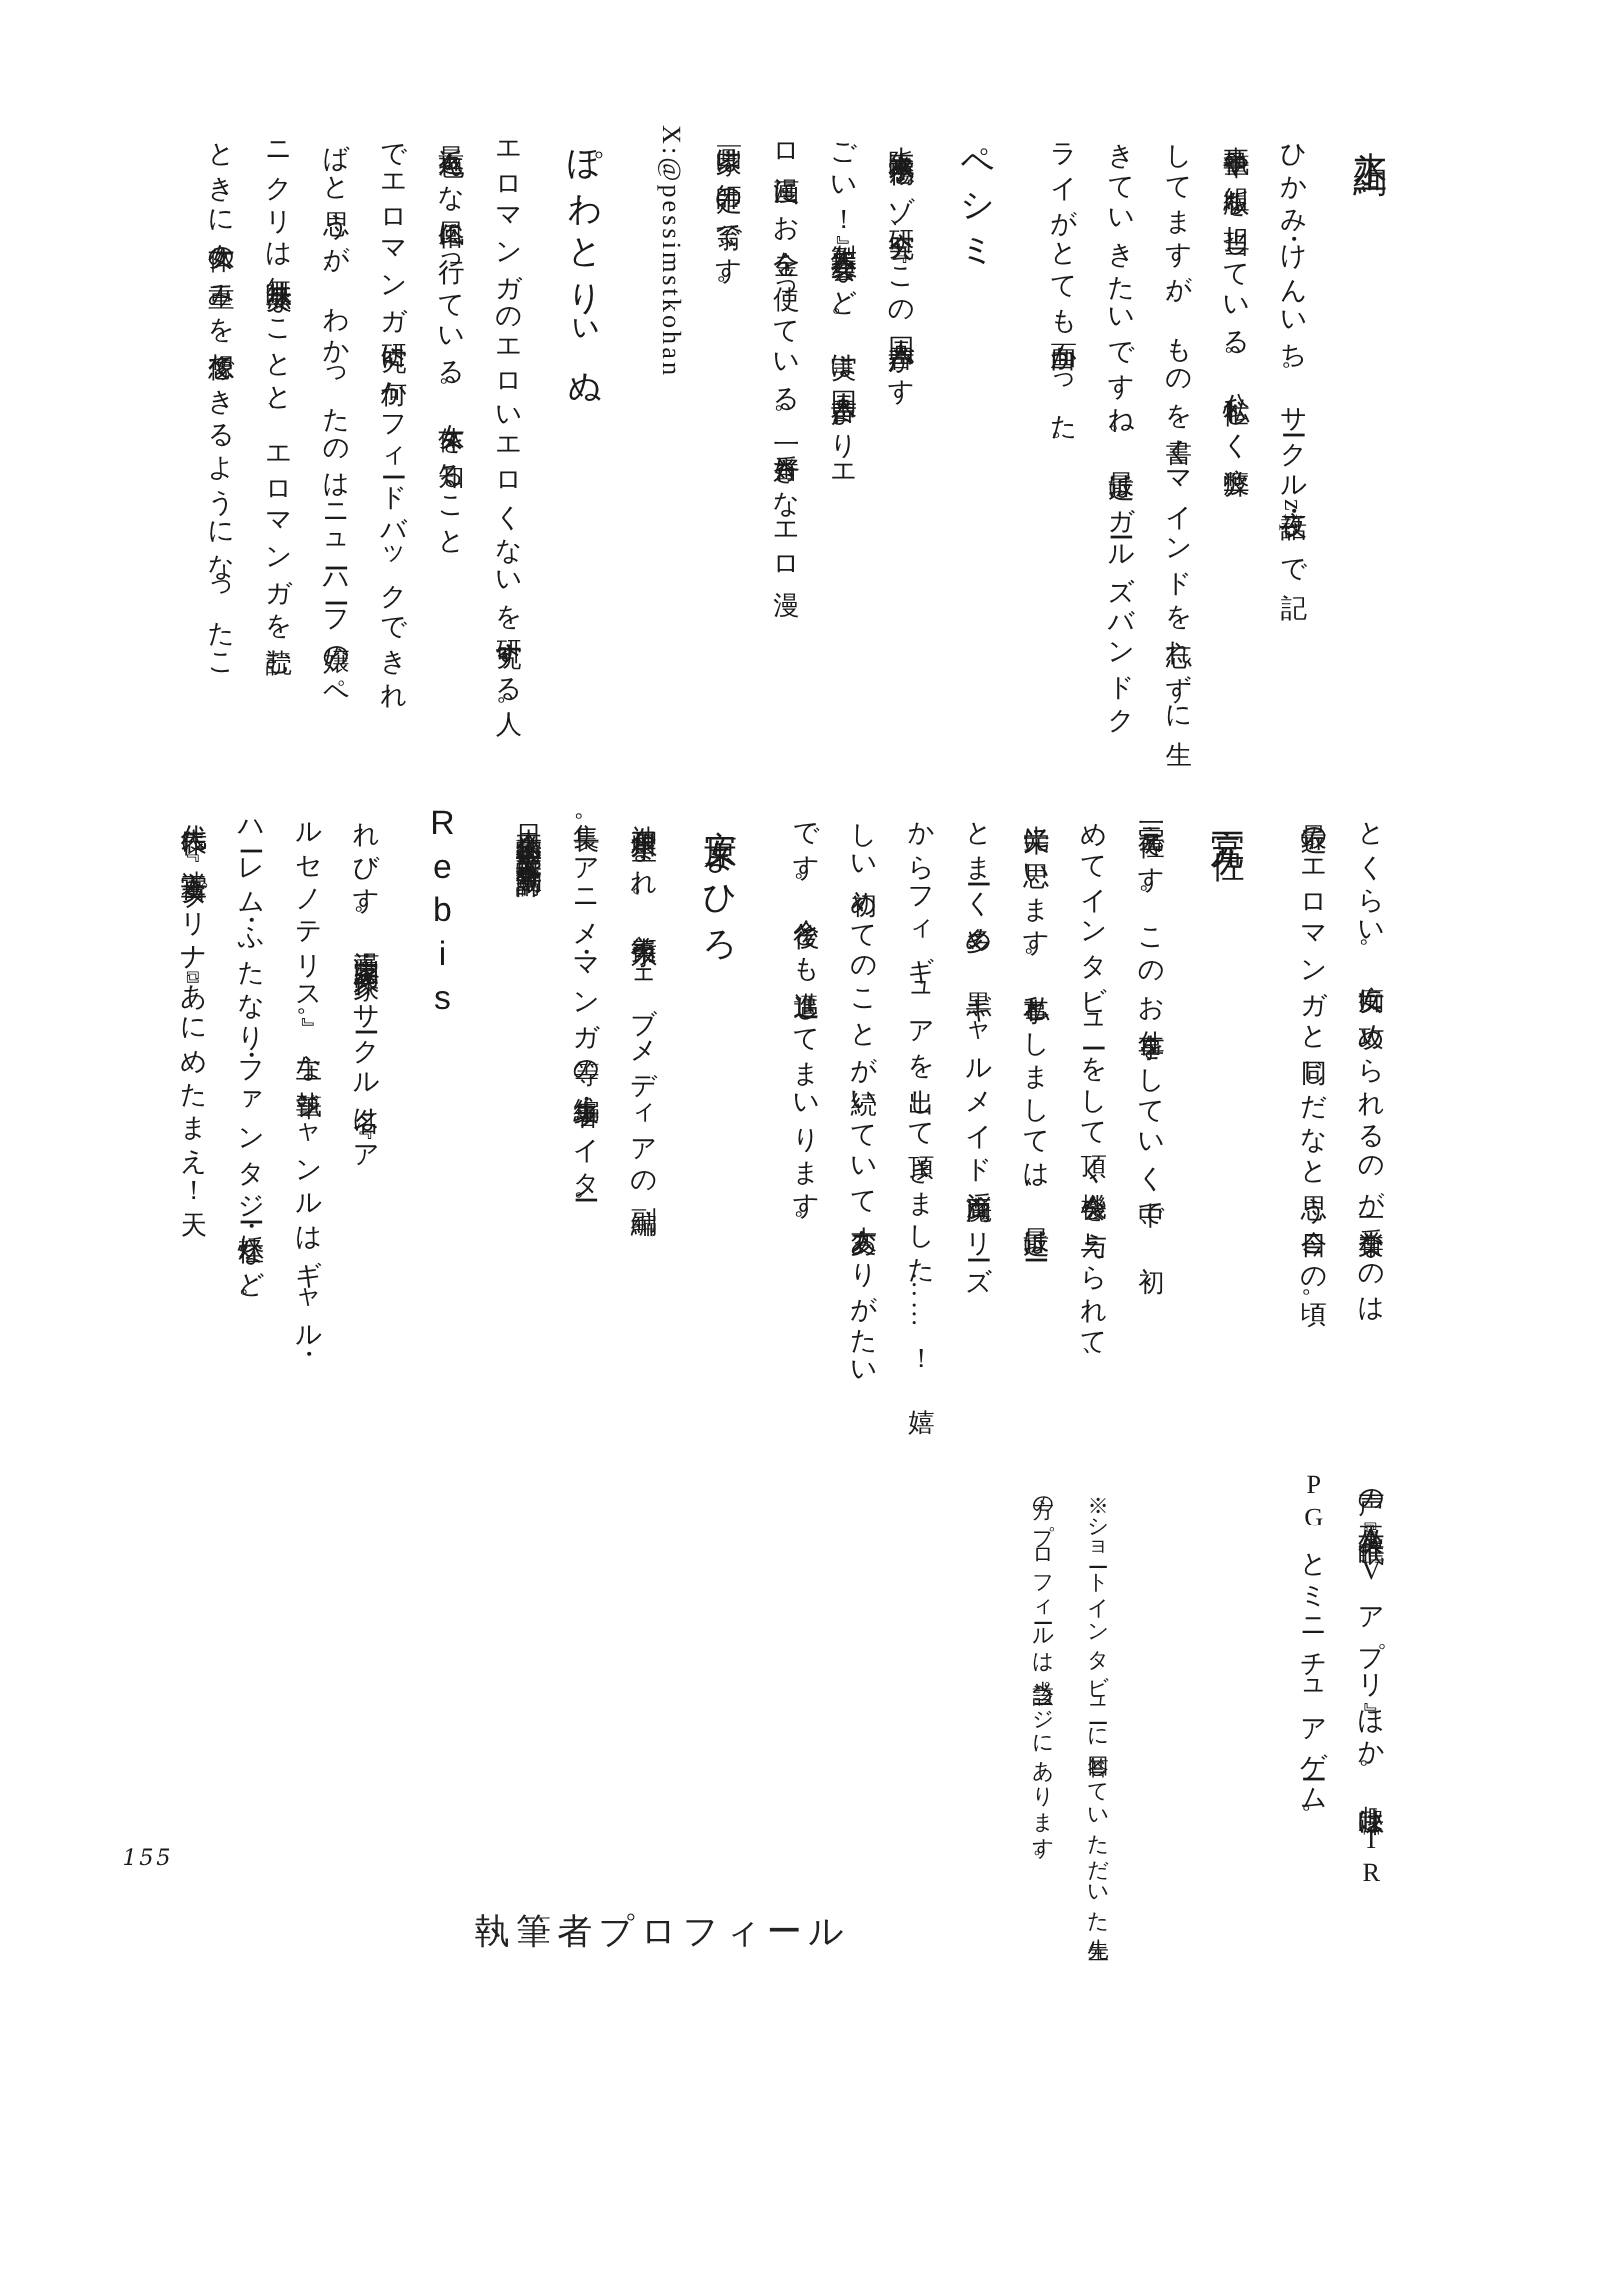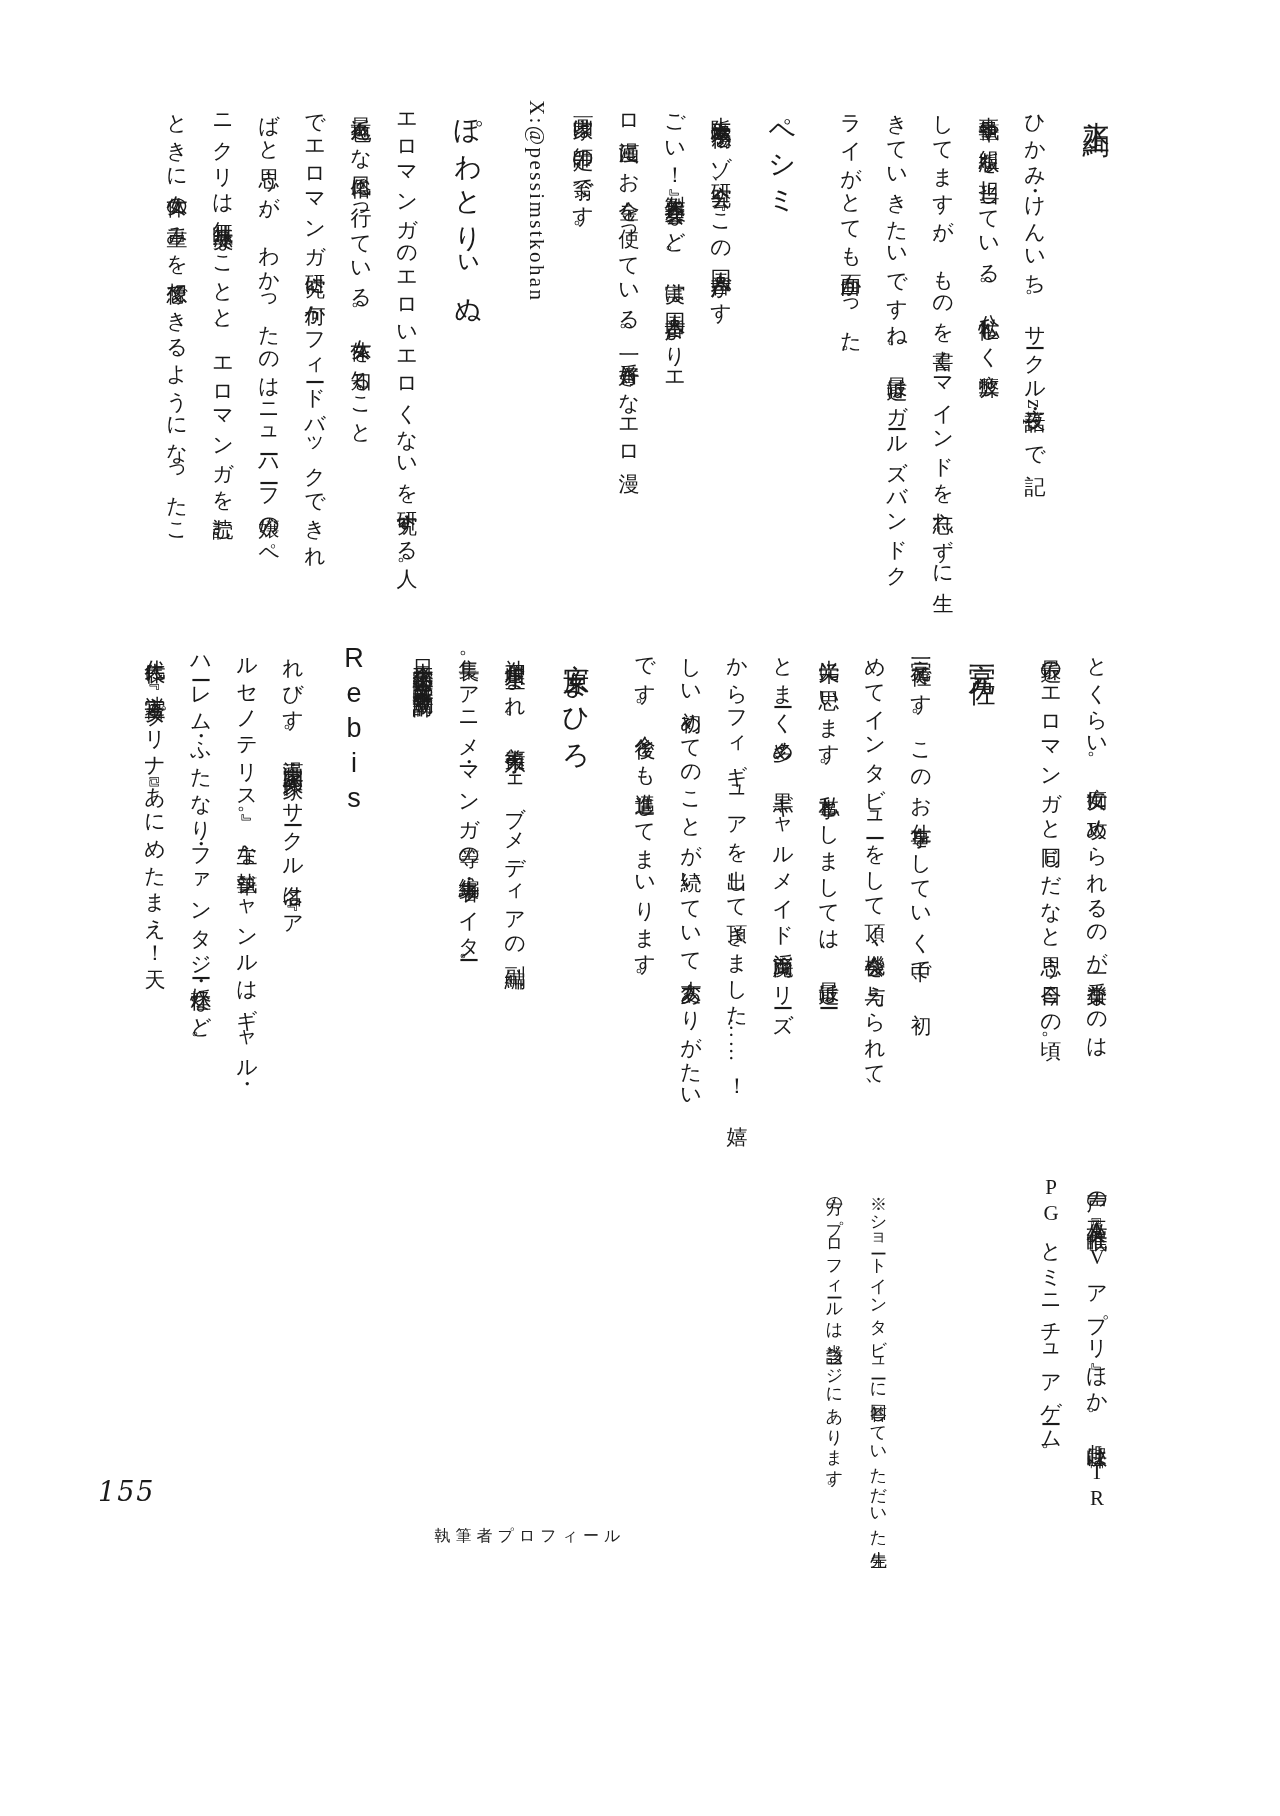--- a/index.html
+++ b/index.html
@@ -56,30 +56,30 @@
     letter-spacing: 1.2px;
     line-height: 44px;
   }
 
   .page-number {
     position: absolute;
     left: 98px;
     top: 1476px;
     font-family: "DejaVu Serif", serif;
     font-style: italic;
-    font-size: 27px;
+    font-size: 18px;
     letter-spacing: 2px;
   }
   .footer-title {
     position: absolute;
     left: 530px;
     top: 1526px;
     transform: translateX(-50%);
     font-family: "Liberation Sans", sans-serif;
-    font-size: 16px;
+    font-size: 28px;
     letter-spacing: 5px;
     color: #222222;
     white-space: nowrap;
   }
 </style>
 </head>
 <body>
 
 <div class="page">
 

